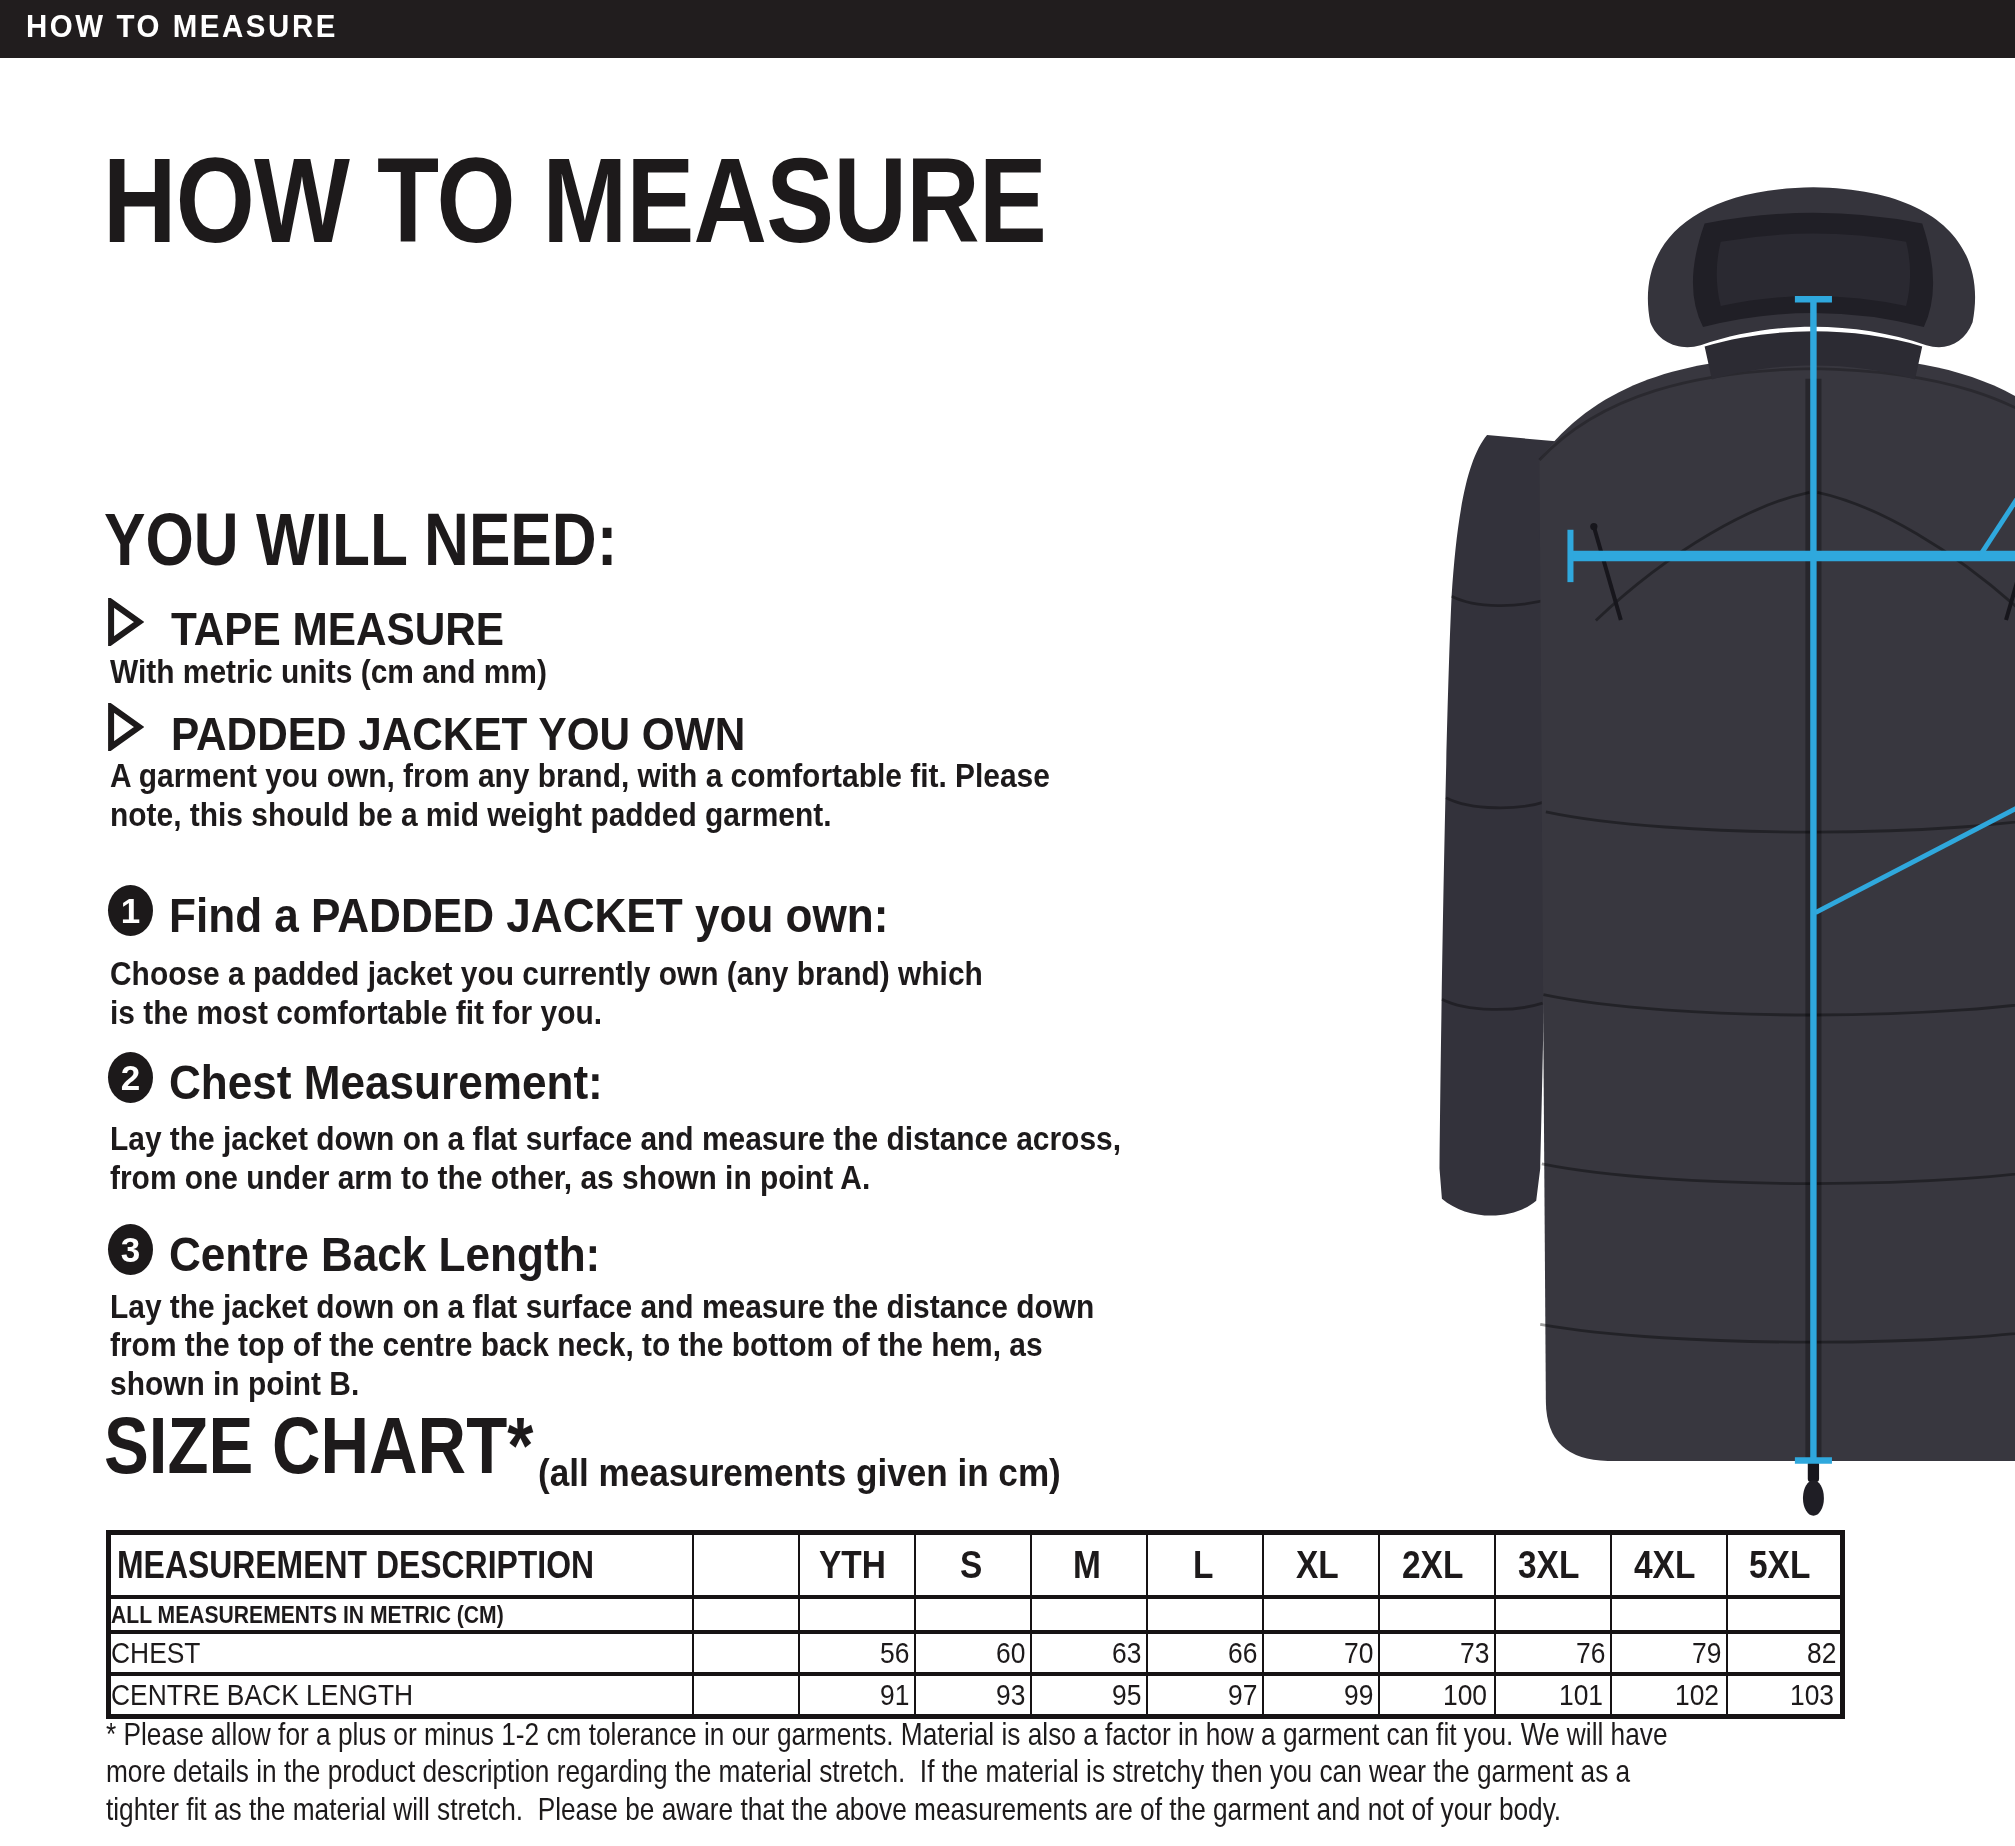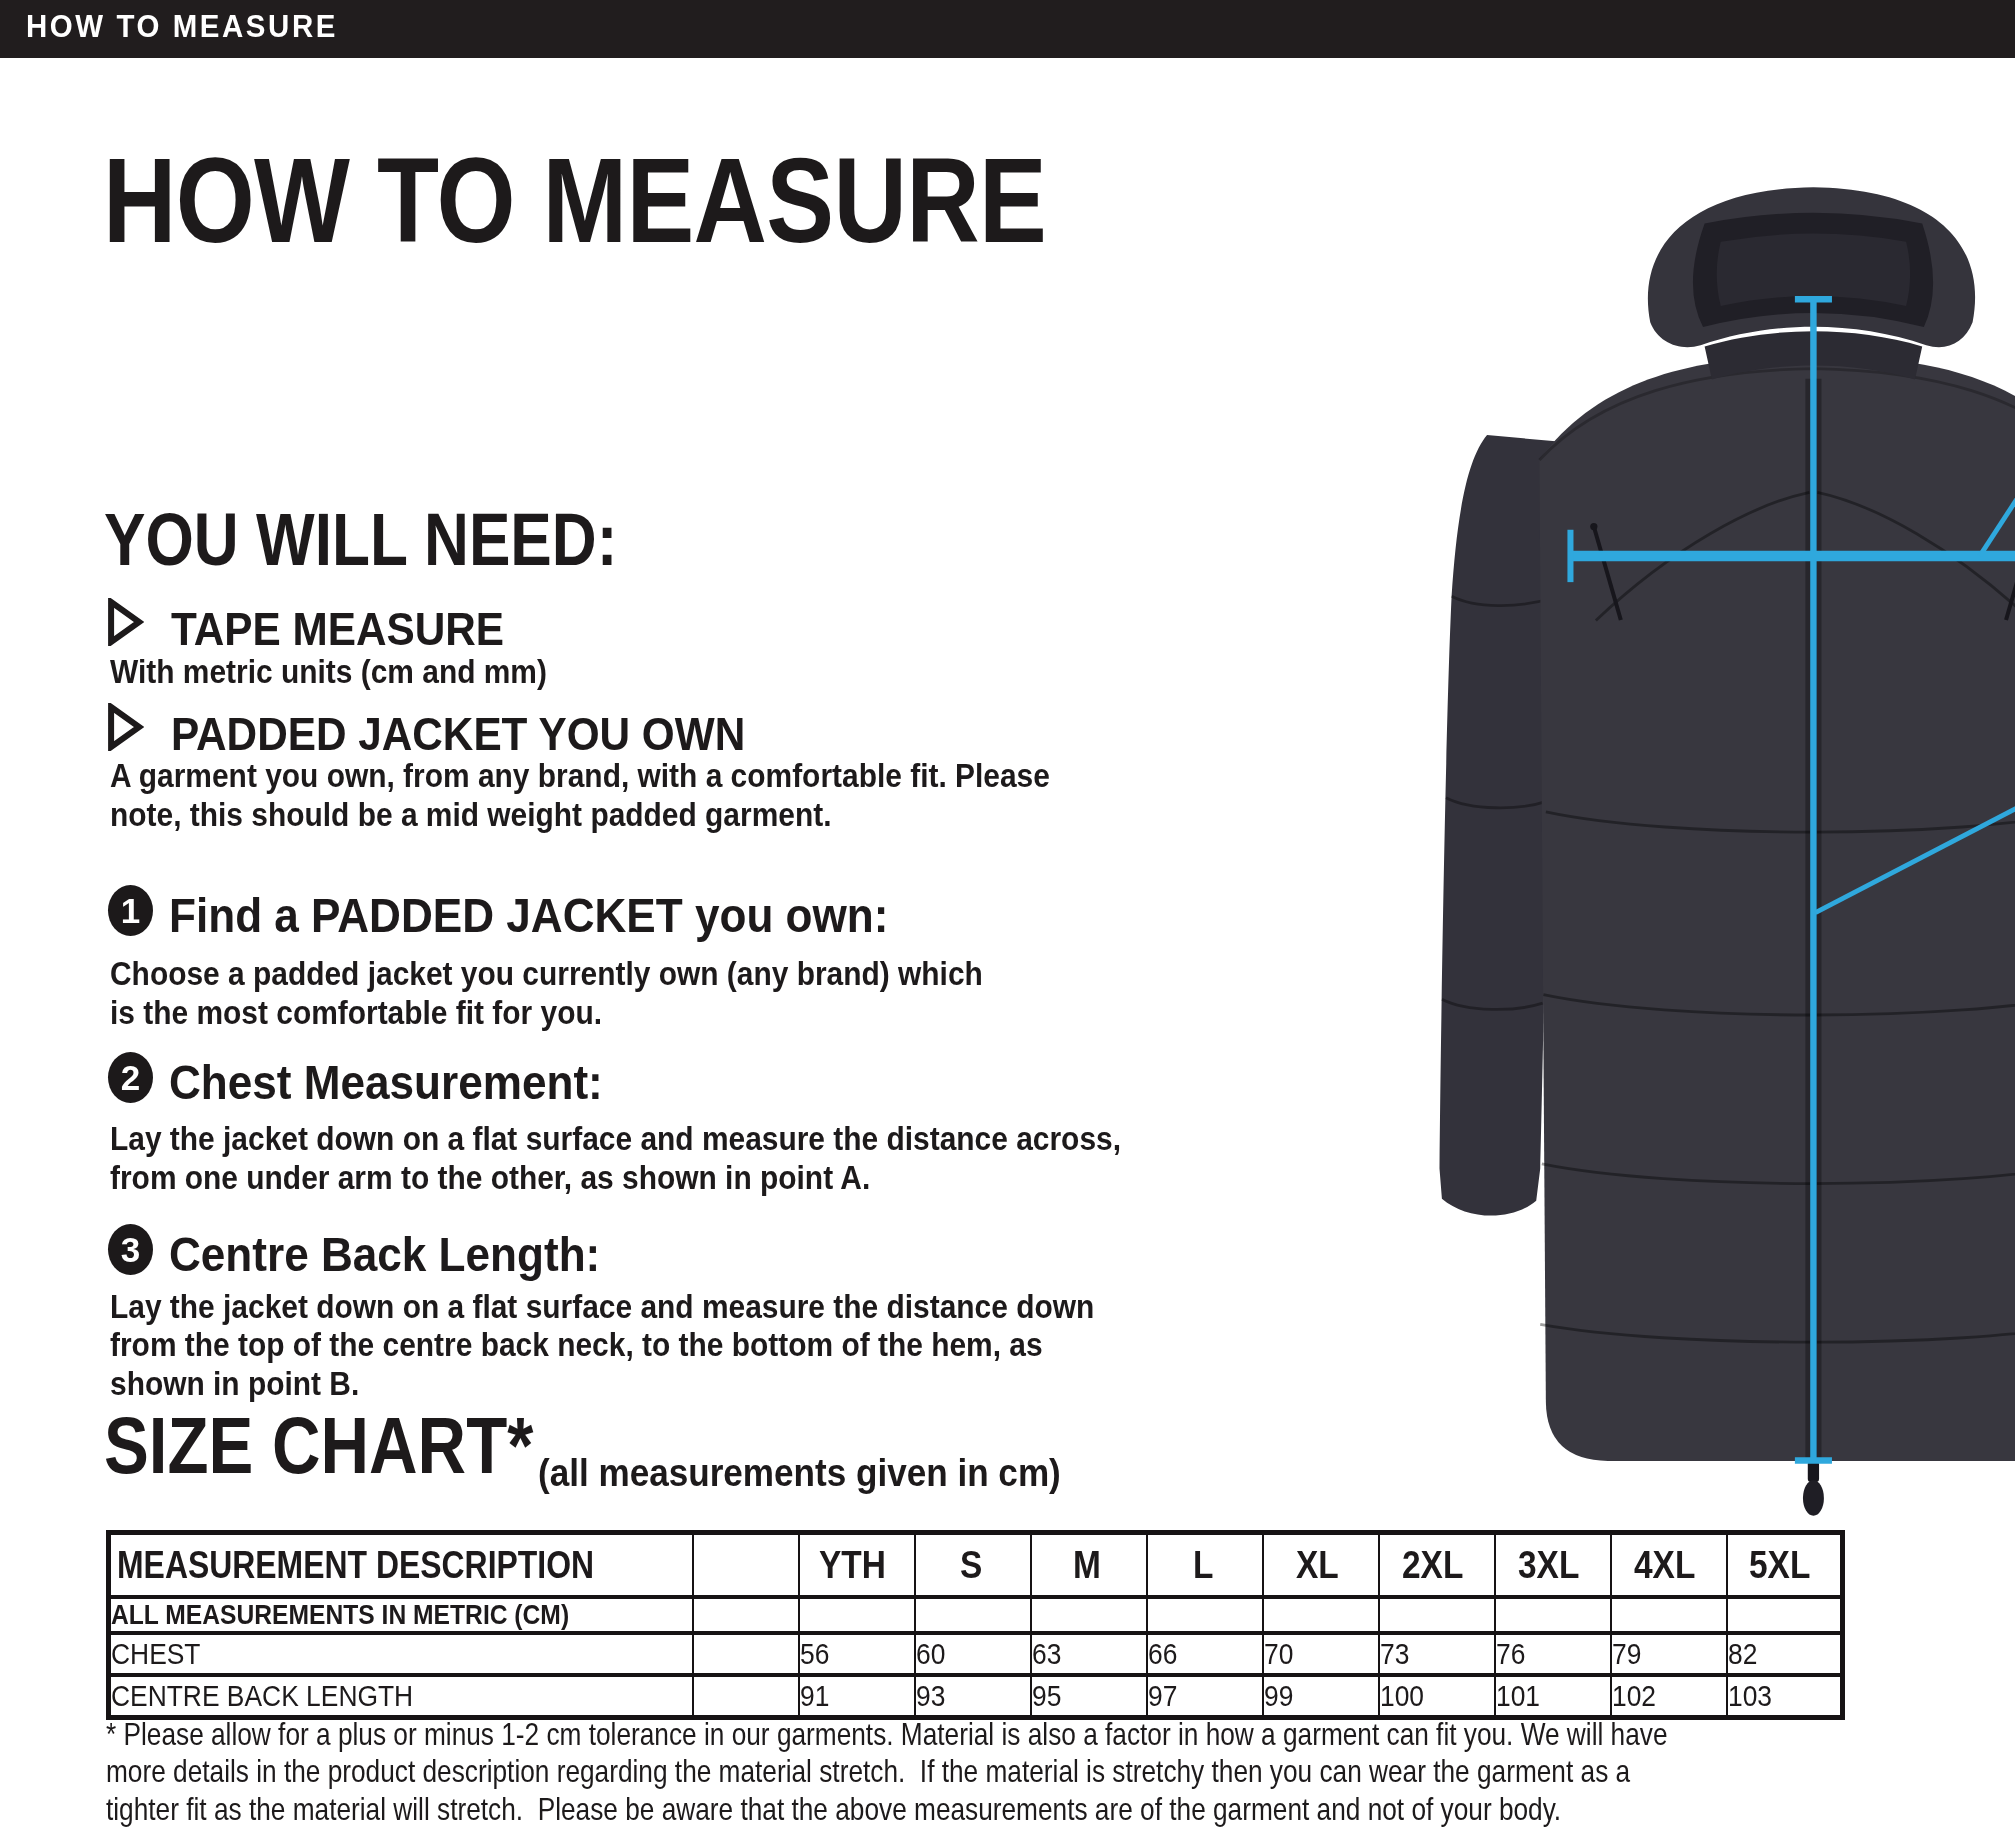--- a/index.html
+++ b/index.html
@@ -38,22 +38,22 @@
         color:#ffffff;font-size:35px;font-weight:700;line-height:51px;text-align:center;}
 
   
   #size-table{position:absolute;left:106px;top:1530px;width:1735px;border-collapse:collapse;
         table-layout:fixed;}
   #size-table td{border:2px solid #161314;border-top-width:4.4px;border-bottom-width:4.4px;
         overflow:hidden;vertical-align:middle;padding:0;}
   #size-table{border:5.2px solid #161314;}
   td.c-desc{text-align:left;padding-left:10.5px;}
   .row-head td{height:60px;font-size:38px;font-weight:700;text-align:center;}
-  .row-metric td{height:31px;font-size:28px;font-weight:700;}
-  .row-data td{height:38px;font-size:30px;font-weight:400;text-align:left;}
+  .row-metric td{height:31px;font-size:24px;font-weight:700;}
+  .row-data td{height:38px;font-size:30px;font-weight:400;text-align:right;}
   .row-data td.c-desc, .row-metric td.c-desc{text-align:left;}
   .cellcond{display:inline-block;transform:scaleX(0.88);transform-origin:0 50%;white-space:nowrap;}
   .row-head td.c-desc .cellcond{transform:scaleX(0.84);}
 
   
   #jacket{position:absolute;left:1350px;top:153px;width:947px;height:1370px;}
   .anno-text{font-family:"Liberation Sans", sans-serif;font-weight:700;fill:#ffffff;}
 </style>
 </head>
 <body>

